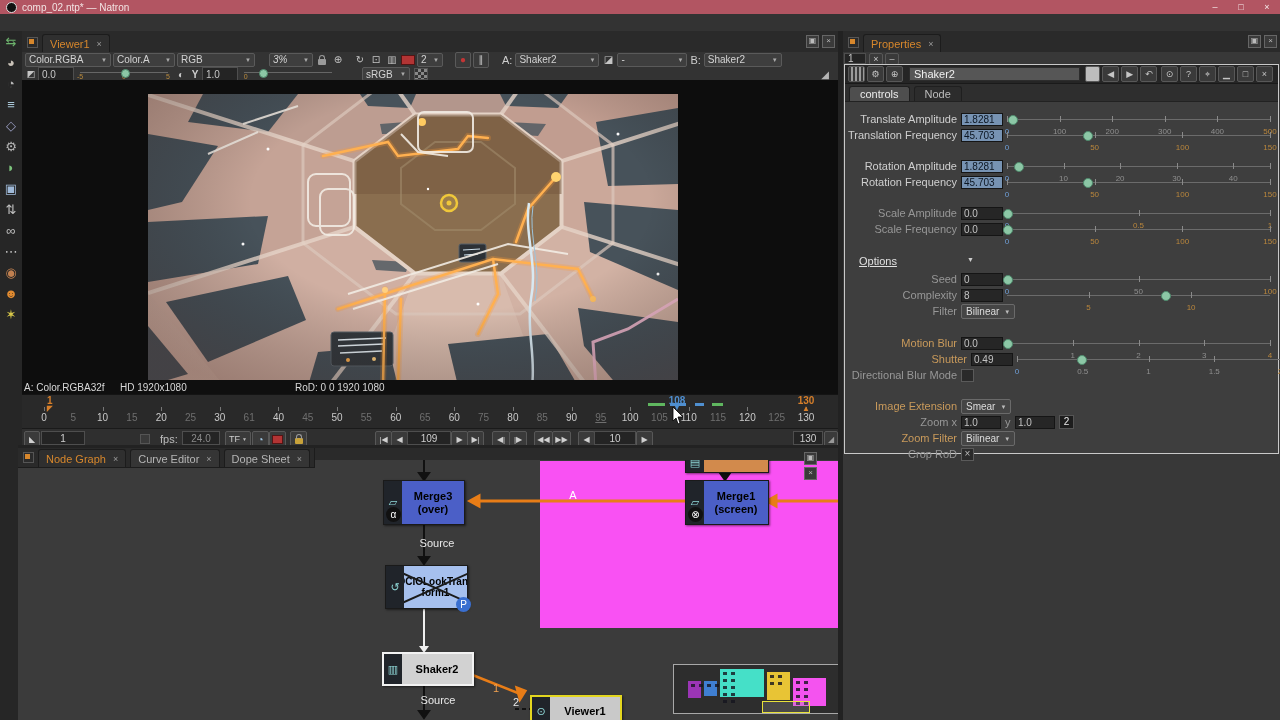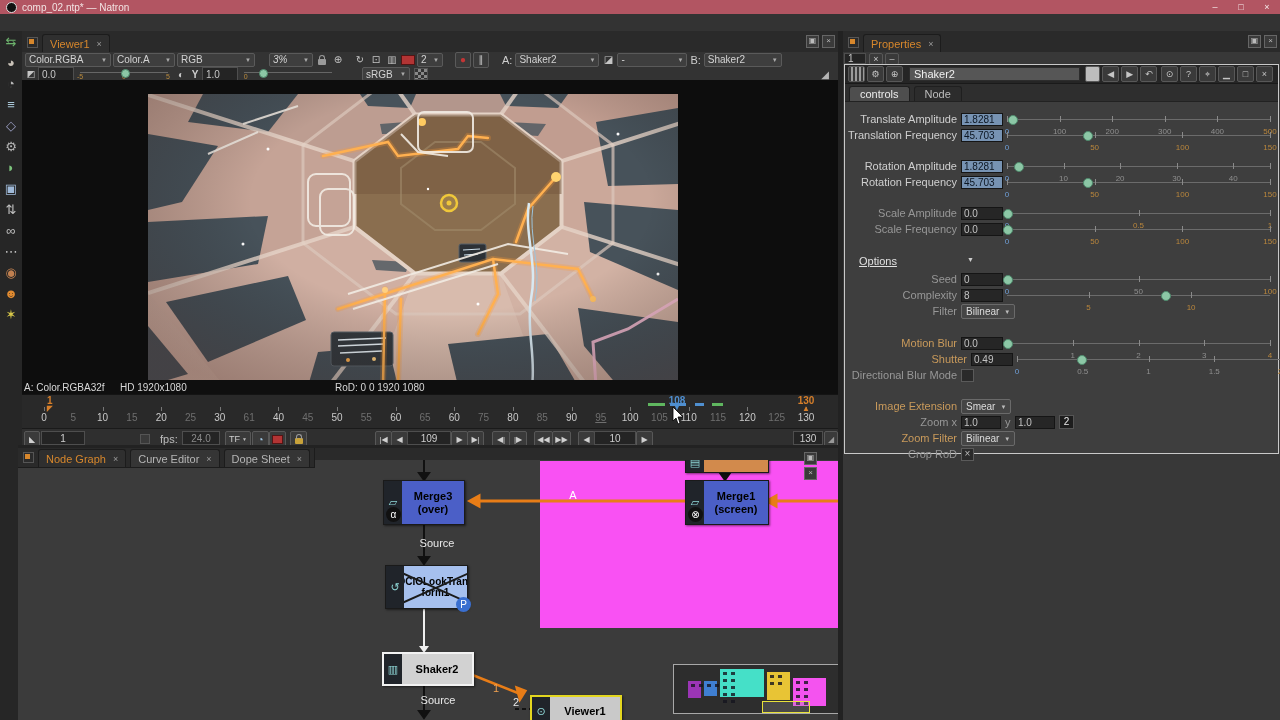--- a/index.html
+++ b/index.html
@@ -345,21 +345,21 @@
             </g>
           <rect width="530" height="292" fill="url(#vig)"></rect>
         </svg>
         <span class="abs" style="right:10px;bottom:4px;color:#e8e8e8;font-size:9px;">HD</span>
       </div>
     </div>
 
     <div class="abs" id="vinfobar">
       <span class="abs" style="left:2px;top:2px;">A: Color.RGBA32f</span>
       <span class="abs" style="left:98px;top:2px;">HD 1920x1080</span>
-      <span class="abs" style="left:273px;top:2px;margin-left:40px;">RoD: 0 0 1920 1080</span>
+      <span class="abs" style="left:273px;top:2px;">RoD: 0 0 1920 1080</span>
     </div>
 
     <div class="abs" id="vruler">
         <span class="tick-num major" style="left: 22px;">0</span>
         <span class="tick-mark" style="left: 22px;"></span>
         <span class="tick-num" style="left: 51.3075px;">5</span>
         <span class="tick-num major" style="left: 80.615px;">10</span>
         <span class="tick-mark" style="left: 80.615px;"></span>
         <span class="tick-num" style="left: 109.922px;">15</span>
         <span class="tick-num major" style="left: 139.23px;">20</span>

